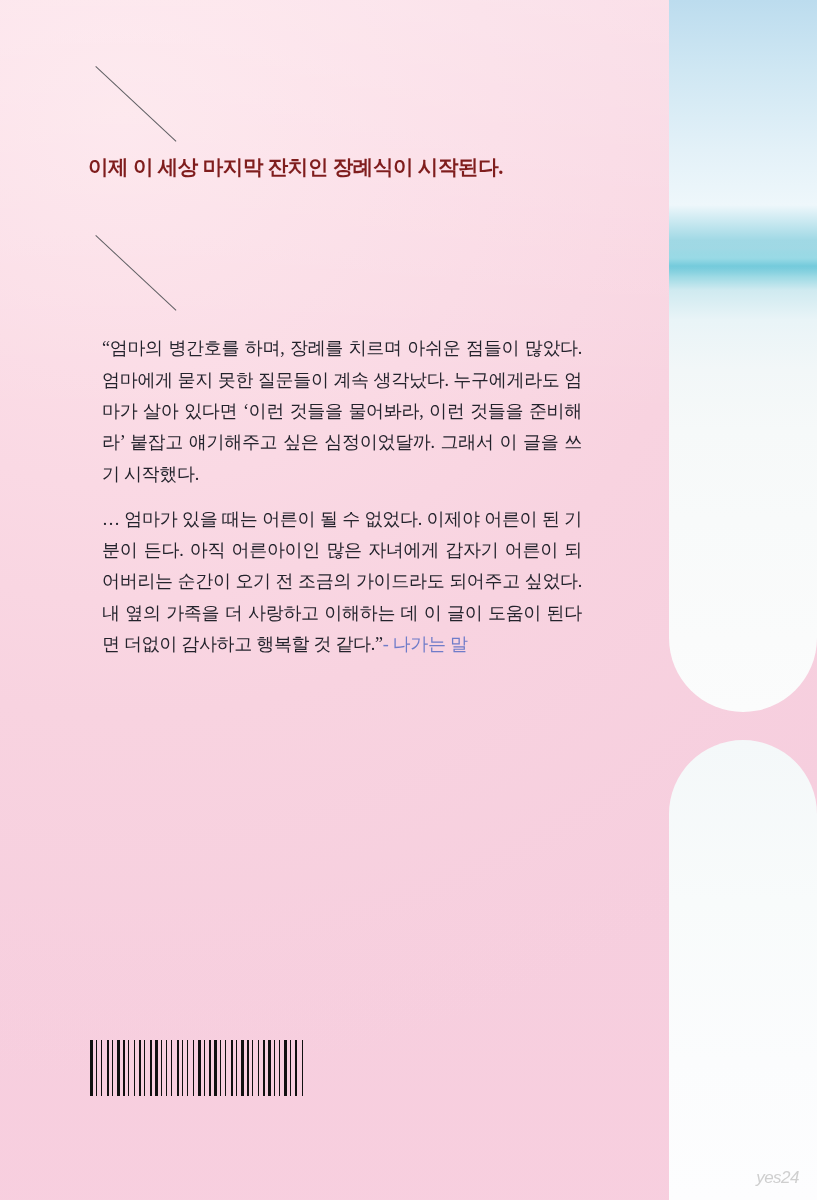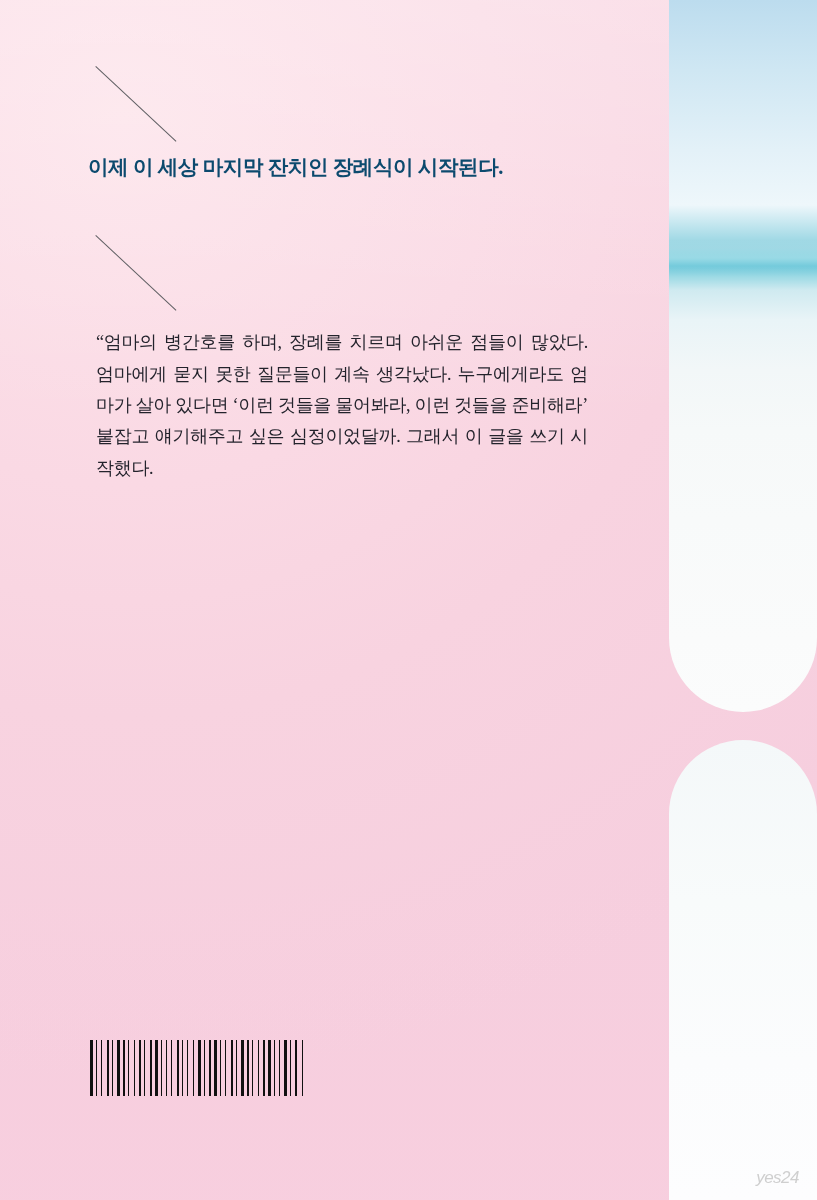--- a/index.html
+++ b/index.html
@@ -108,36 +108,36 @@
     transform: rotate(43deg);
     transform-origin: left top;
   }
   .rule-1 { margin-top: 58px; }
   .rule-2 { margin-top: 42px; }
 
   .lead {
     margin: 0;
     font-size: 20.5px;
     line-height: 1.72;
-    color: #0c4a6e;
+    color: #7f1d1d;
     font-weight: bold;
     letter-spacing: -0.4px;
   }
   .lead div { white-space: nowrap; }
 
   .quote {
     margin: 0;
     font-size: 18px;
     line-height: 1.74;
     color: #23232c;
     text-align: justify;
     letter-spacing: -0.3px;
     width: 508px;
   }
-  .quote p { margin: 8px; }
+  .quote p { margin: 14px; }
   .source {
     color: #6f7cc9;
     white-space: nowrap;
   }
 
   
   .barcode-block {
     position: absolute;
     left: 90px;
     top: 1040px;
@@ -193,20 +193,21 @@
   <div class="rule-diagonal rule-1"></div>
 
   <div class="lead">
     <div>이제 이 세상 마지막 잔치인 장례식이 시작된다.</div>
   </div>
 
   <div class="rule-diagonal rule-2"></div>
 
   <div class="quote">
     <p>“엄마의 병간호를 하며, 장례를 치르며 아쉬운 점들이 많았다. 엄마에게 묻지 못한 질문들이 계속 생각났다. 누구에게라도 엄마가 살아 있다면 ‘이런 것들을 물어봐라, 이런 것들을 준비해라’ 붙잡고 얘기해주고 싶은 심정이었달까. 그래서 이 글을 쓰기 시작했다.</p>
+    <p><span>… 엄마가 있을 때는 어른이 될 수 없었다. 이제야 어른이 된 기분이 든다. 아직 어른아이인 많은 자녀에게 갑자기 어른이 되어버리는 순간이 오기 전 조금의 가이드라도 되어주고 싶었다. 내 옆의 가족을 더 사랑하고 이해하는 데 이 글이 도움이 된다면 더없이 감사하고 행복할 것 같다.”</span><span class="source">- 나가는 말</span></p>
   </div>
 
 </div>
 
 <div class="barcode-block">
   <div class="barcode" id="barcode">
       <i style="width:3px;"></i>
       <i style="width:1px;background:transparent;"></i>
       <i style="width:1px;"></i>
       <i style="width:2px;background:transparent;"></i>

